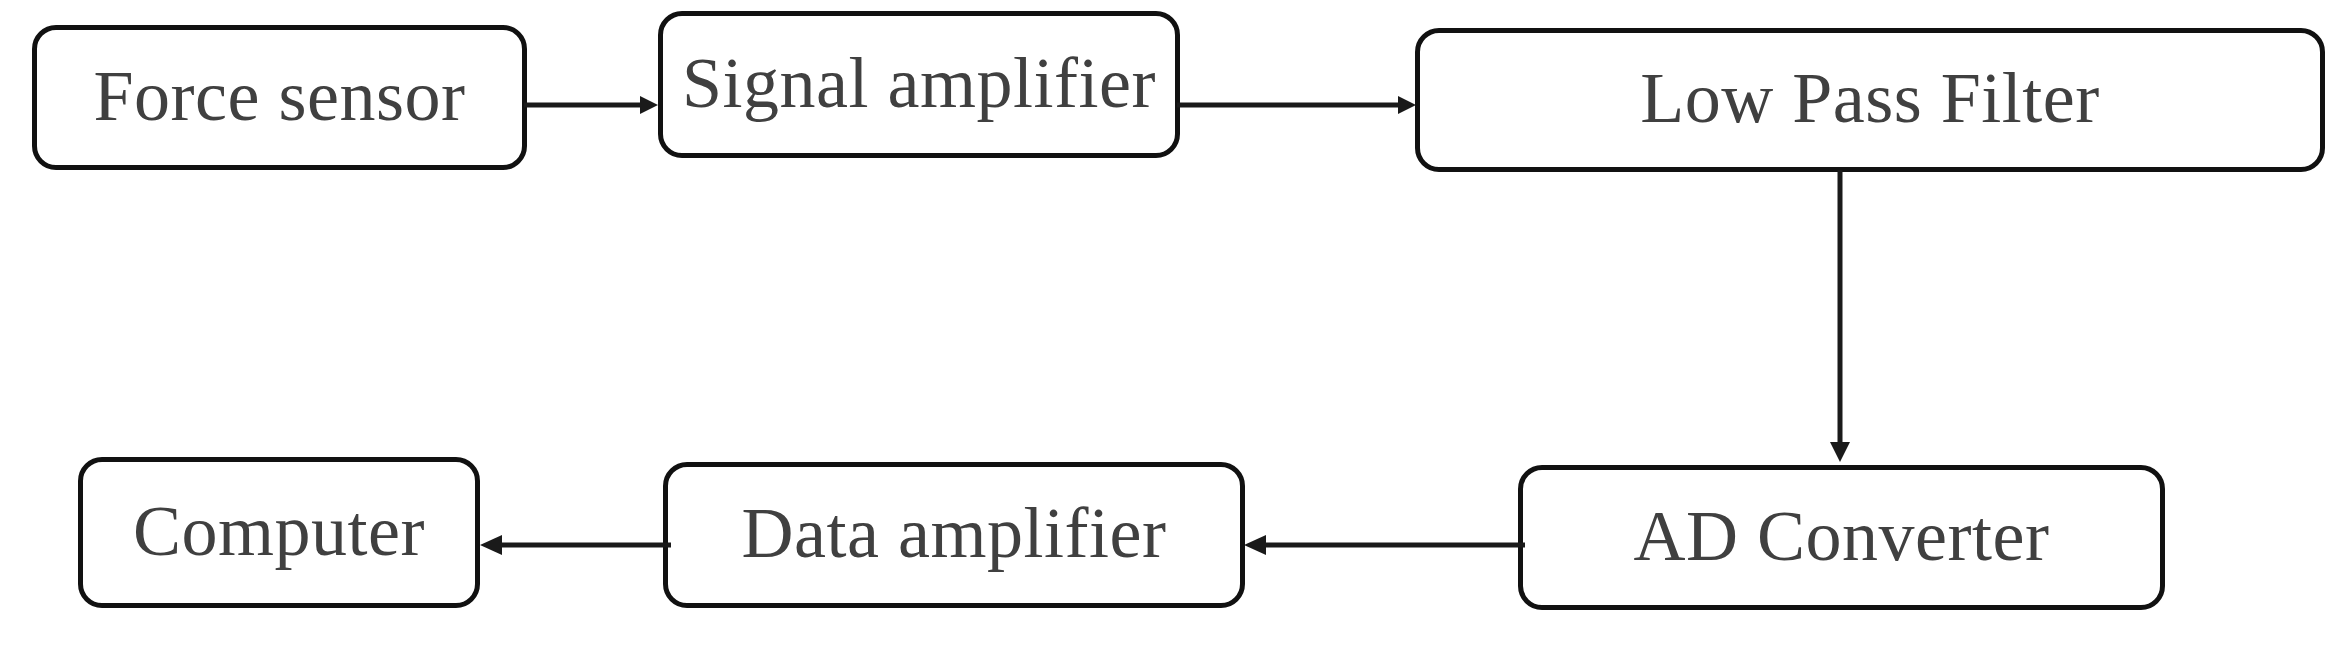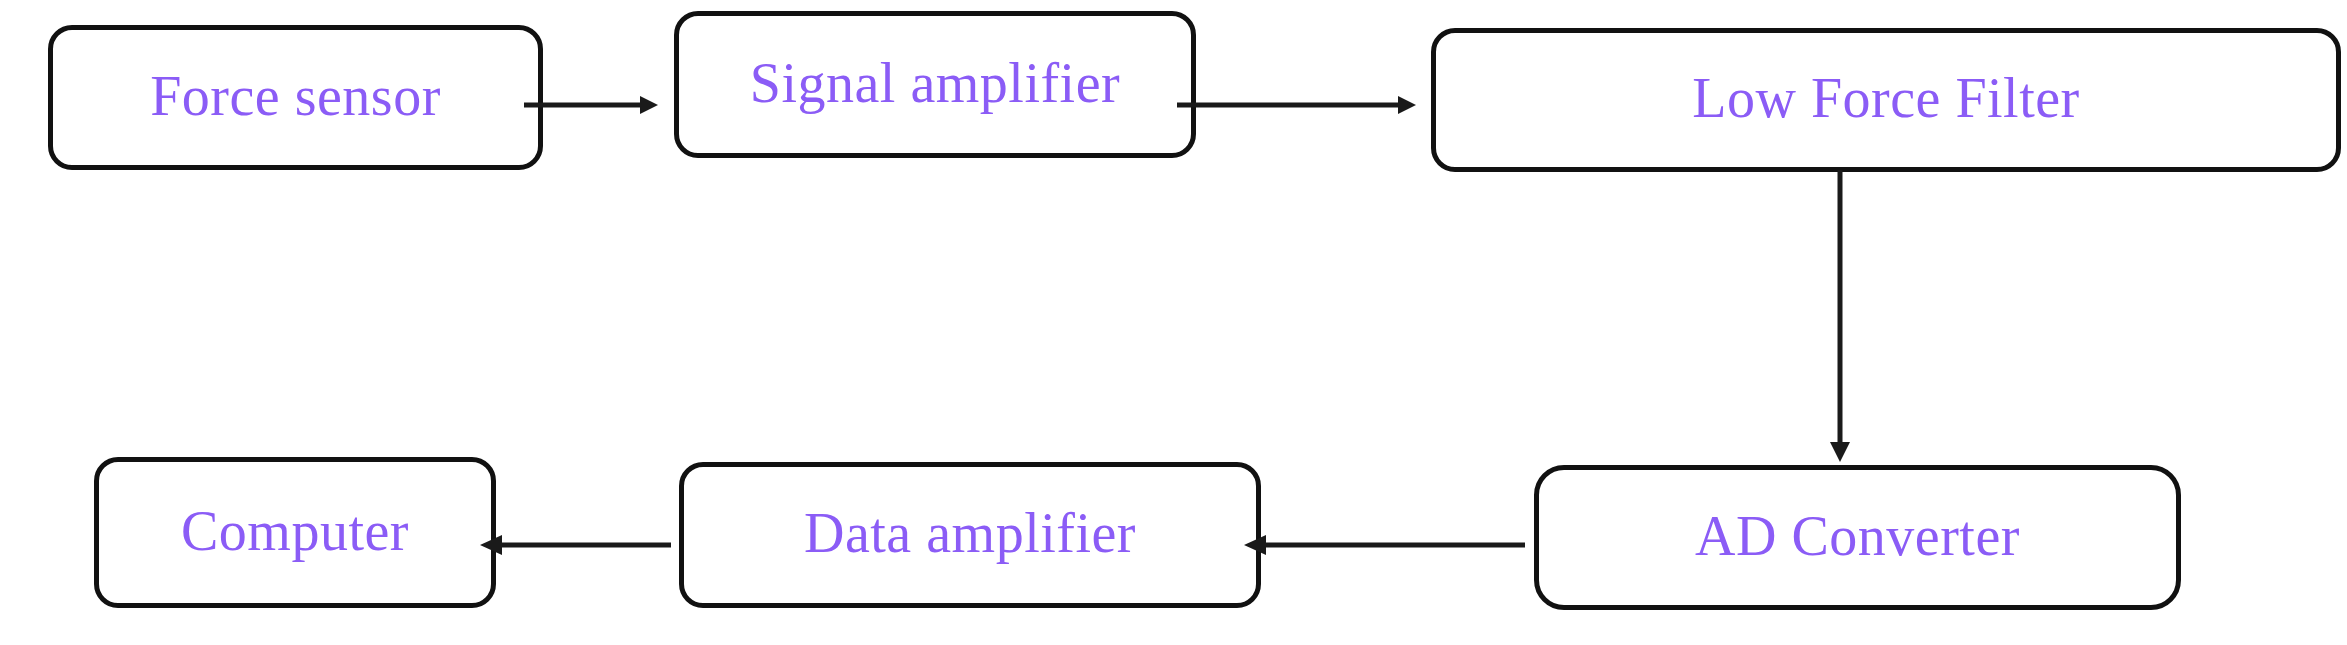--- a/index.html
+++ b/index.html
@@ -17,26 +17,25 @@
   }
   .node {
     position: absolute;
     box-sizing: border-box;
     background: #ffffff;
     border: 5px solid #111111;
     border-radius: 24px;
     display: flex;
     align-items: center;
     justify-content: center;
-    color: #8b5cf6;
-    font-size: 56px;
+    color: #404040;
+    font-size: 72px;
     line-height: 1;
     letter-spacing: 0.5px;
     white-space: nowrap;
-    margin-left: 16px;
   }
   .node-label {
     display: block;
     transform: translateY(-2px);
   }
   .edge {
     position: absolute;
   }
   .edge svg {
     display: block;
@@ -50,32 +49,32 @@
 
   <div class="node" style="left:32px; top:25px; width:495px; height:145px;">
     <span class="node-label">Force sensor</span>
   </div>
 
   <div class="node" style="left:658px; top:11px; width:522px; height:147px;">
     <span class="node-label">Signal amplifier</span>
   </div>
 
   <div class="node" style="left:1415px; top:28px; width:910px; height:144px;">
-    <span class="node-label">Low Force Filter</span>
+    <span class="node-label">Low Pass Filter</span>
   </div>
 
   <div class="node" style="left:78px; top:457px; width:402px; height:151px;">
     <span class="node-label">Computer</span>
   </div>
 
   <div class="node" style="left:663px; top:462px; width:582px; height:146px;">
     <span class="node-label">Data amplifier</span>
   </div>
 
-  <div class="node" style="left:1518px; top:465px; width:647px; height:145px;border-radius:30px;">
+  <div class="node" style="left:1518px; top:465px; width:647px; height:145px;">
     <span class="node-label">AD Converter</span>
   </div>
 
   <div class="edge" style="left:524px; top:88px; width:140px; height:34px;">
     <svg width="140" height="34" viewBox="0 0 140 34">
       <line x1="0" y1="17" x2="123" y2="17" stroke="#1a1a1a" stroke-width="5"></line>
       <polygon points="134,17 116,8 116,26" fill="#1a1a1a"></polygon>
     </svg>
   </div>
 

